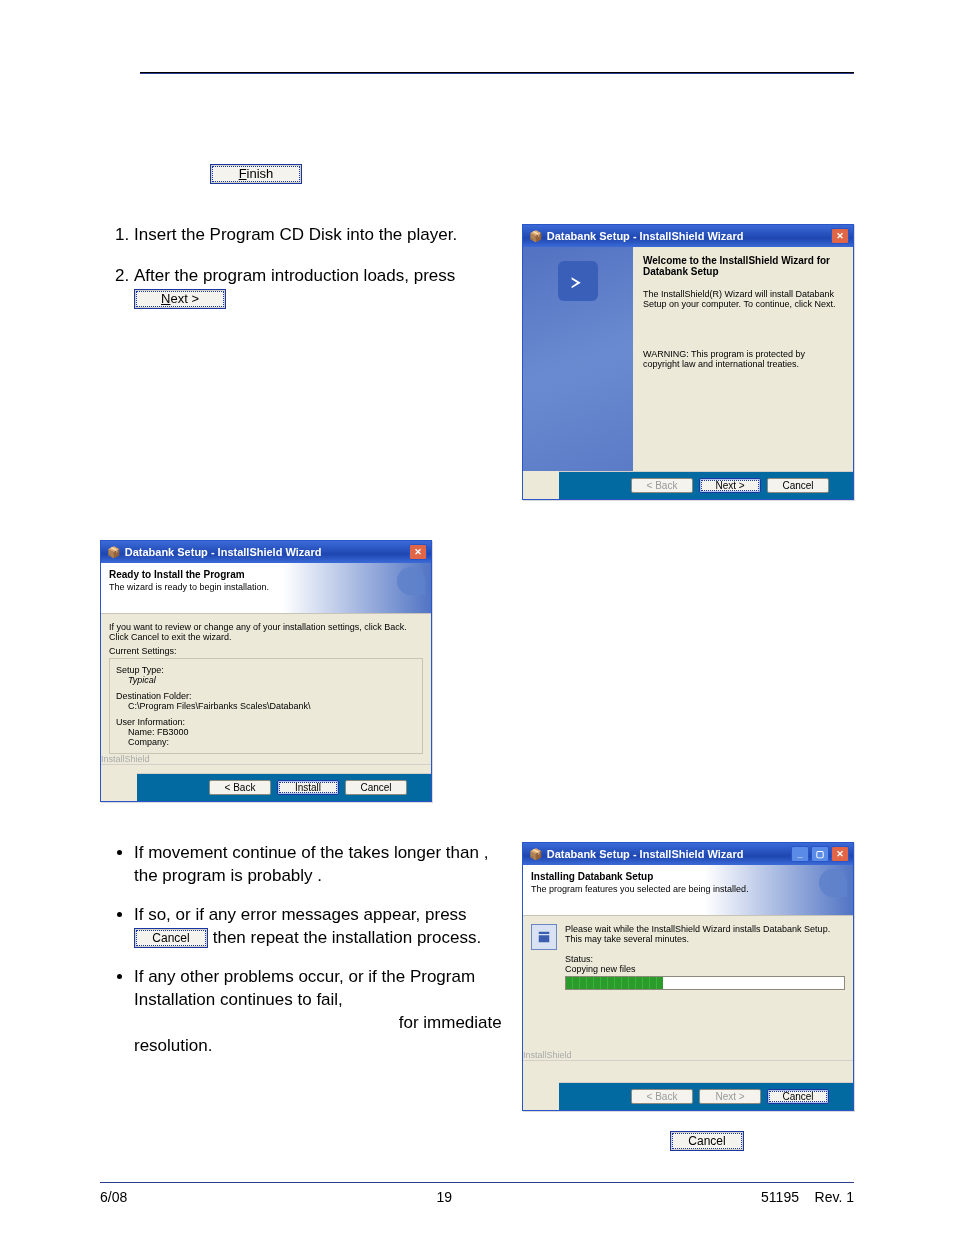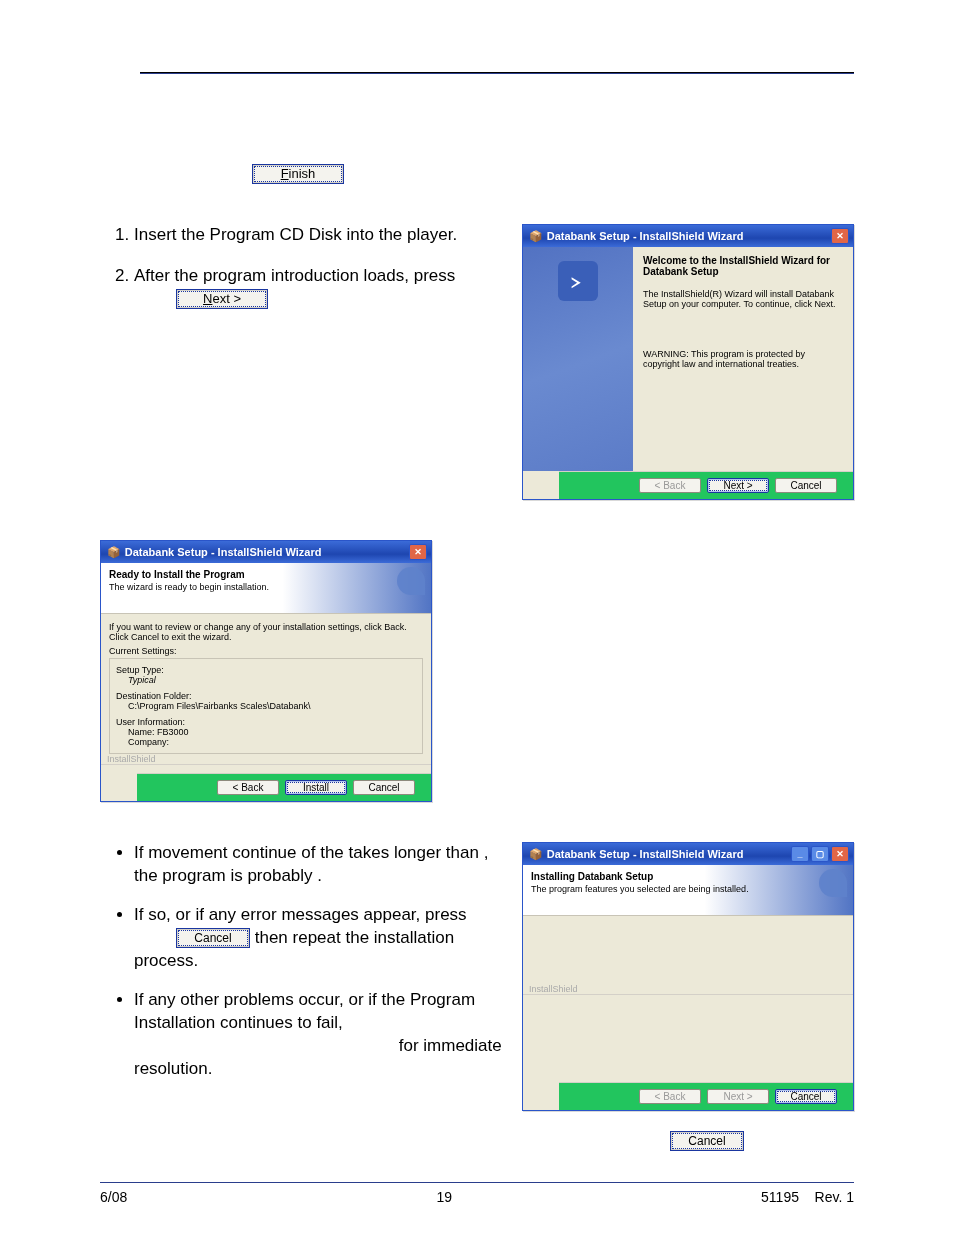--- a/index.html
+++ b/index.html
@@ -34,21 +34,20 @@
     outline: 1px dotted #1a36a0;
     outline-offset: -3px;
     padding: 1px 18px;
     font-size: 13px;
     font-family: Tahoma, Arial, sans-serif;
     color: #000;
     line-height: 16px;
     min-width: 54px;
     text-align: center;
     box-shadow: inset 0 0 0 1px #d5d2c8;
-    margin-left: 42px;
   }
   .inline-btn.small { padding: 1px 12px; min-width: 48px; font-size: 12px;}
   ol.steps {
     list-style: decimal;
     margin: 0 0 0 0;
     padding-left: 34px;
     font-size: 17px;
   }
   ol.steps > li { margin-bottom: 18px; line-height: 1.35; max-width: 360px;}
   ul.bullets {
@@ -78,21 +77,21 @@
   }
   .dlg .titlebar .left { display:flex; align-items:center; gap:4px;}
   .dlg .titlebar .caps { display:flex; gap:2px;}
   .cap-btn { width:16px; height:14px; background:#5a8be6; border:1px solid #2a55c9; border-radius:2px; display:flex; align-items:center; justify-content:center; font-size:9px; font-weight:bold;}
   .cap-close { background:#e16647; }
   .dlg .body {
     padding: 8px;
   }
   .dlg .btnbar {
     display:flex; justify-content:flex-end; gap:6px;
-    padding: 6px 16px; background:#22c55e; border-top:1px solid #d4d0c8;margin-left:36px;
+    padding: 6px 24px; background:#0369a1; border-top:1px solid #d4d0c8;margin-left:36px;
   }
   .dlg-btn {
     background:#f4f3ee; border:1px solid #8d8a7d; padding:1px 0;
     font-size:10px; width:60px; text-align:center; color:#000;
     border-radius:2px;
   }
   .dlg-btn.disabled { color:#999; }
   .dlg-btn.focus { border:1px solid #1a36a0; box-shadow: inset 0 0 0 1px #b3c4ef; outline:1px dotted #1a36a0; outline-offset:-3px;}
   .dlg .banner {
     background: linear-gradient(90deg,#fff 0%, #fff 55%, #5174c4 100%);
@@ -102,21 +101,21 @@
   .dlg .banner-icon { position:absolute; right:6px; top:4px; width:28px; height:28px; background:#5e82cb; border-radius:14px 14px 0 14px; opacity:.9;}
   .dlg .banner h4 { margin:0 0 2px 0; font-size:10px; font-weight:bold;}
   .dlg .banner p { margin:0; font-size:9px;}
   .welcome {
     display:flex; background: linear-gradient(160deg,#5272c2 0%, #6a8ad0 40%, #5272c2 100%);
   }
   .welcome .side { width:110px; min-height:210px; display:flex; align-items:flex-start; justify-content:center; padding-top:14px;}
   .welcome .side .iconbox { width:40px; height:40px; background:#3a5fb8; border-radius:6px; display:flex; align-items:center; justify-content:center;}
   .welcome .main { flex:1; background:#ece9d8; padding:8px 10px 6px 10px; font-size:9px; min-height:210px; box-sizing:border-box;}
   .welcome .main h4 { margin:0 0 12px 0; font-size:10px; font-weight:bold;}
-  .installshield-label { color:#aaa; font-size:9px; padding-left:6px; border-bottom:1px solid #d4d0c8; margin:0 -8px;}
+  .installshield-label { color:#aaa; font-size:9px; border-bottom:1px solid #d4d0c8; margin:0 -8px;}
   .fieldset-like { border:1px solid #c8c4b6; padding:6px; margin-top:2px; font-size:9px; background:#ece9d8;}
   .progress { background:#fff; border:1px solid #8d8a7d; height:12px; margin-top:2px; }
   .progress .fill { height:100%; width:35%; background: repeating-linear-gradient(90deg,#2b9c2b 0 6px,#39b339 6px 7px); }
   .footer {
     position: absolute; bottom: 30px; left:100px; right:100px;
   }
   .footer-line { border-top:1px solid #2a3e8c; padding-top:6px; display:flex; justify-content:space-between; font-size:14px;}
   .spacer2 { height: 40px; }
   .standalone-cancel { text-align:right; margin-top:20px; padding-right:110px;}
 </style>
@@ -270,20 +269,35 @@
               <div class="cap-btn">▢</div>
               <div class="cap-btn cap-close">✕</div>
             </div>
           </div>
           <div class="banner">
             <div class="banner-icon"></div>
             <h4>Installing Databank Setup</h4>
             <p>The program features you selected are being installed.</p>
           </div>
           <div class="body" style="min-height:150px;">
+            <div style="display:flex; gap:8px;">
+              <div style="width:24px; height:24px; background:#d9e2f3; border:1px solid #6b86c1; display:flex; align-items:center; justify-content:center;">
+                <svg width="14" height="14" viewBox="0 0 24 24">
+                    <path fill="#3b5fae" d="M3 3h18v4H3zM3 9h18v12H3z"></path>
+                  </svg>
+              </div>
+              <div style="flex:1; font-size:9px;">
+                <div style="margin-bottom:10px;">Please wait while the InstallShield Wizard installs Databank Setup. This may take several minutes.</div>
+                <div>Status:</div>
+                <div>Copying new files</div>
+                <div class="progress">
+                    <div class="fill"></div>
+                  </div>
+              </div>
+            </div>
             <div style="height:60px;"></div>
             <div class="installshield-label">InstallShield</div>
           </div>
           <div class="btnbar">
             <div class="dlg-btn disabled">&lt; Back</div>
             <div class="dlg-btn disabled">Next &gt;</div>
             <div class="dlg-btn focus">Cancel</div>
           </div>
         </div>
 

